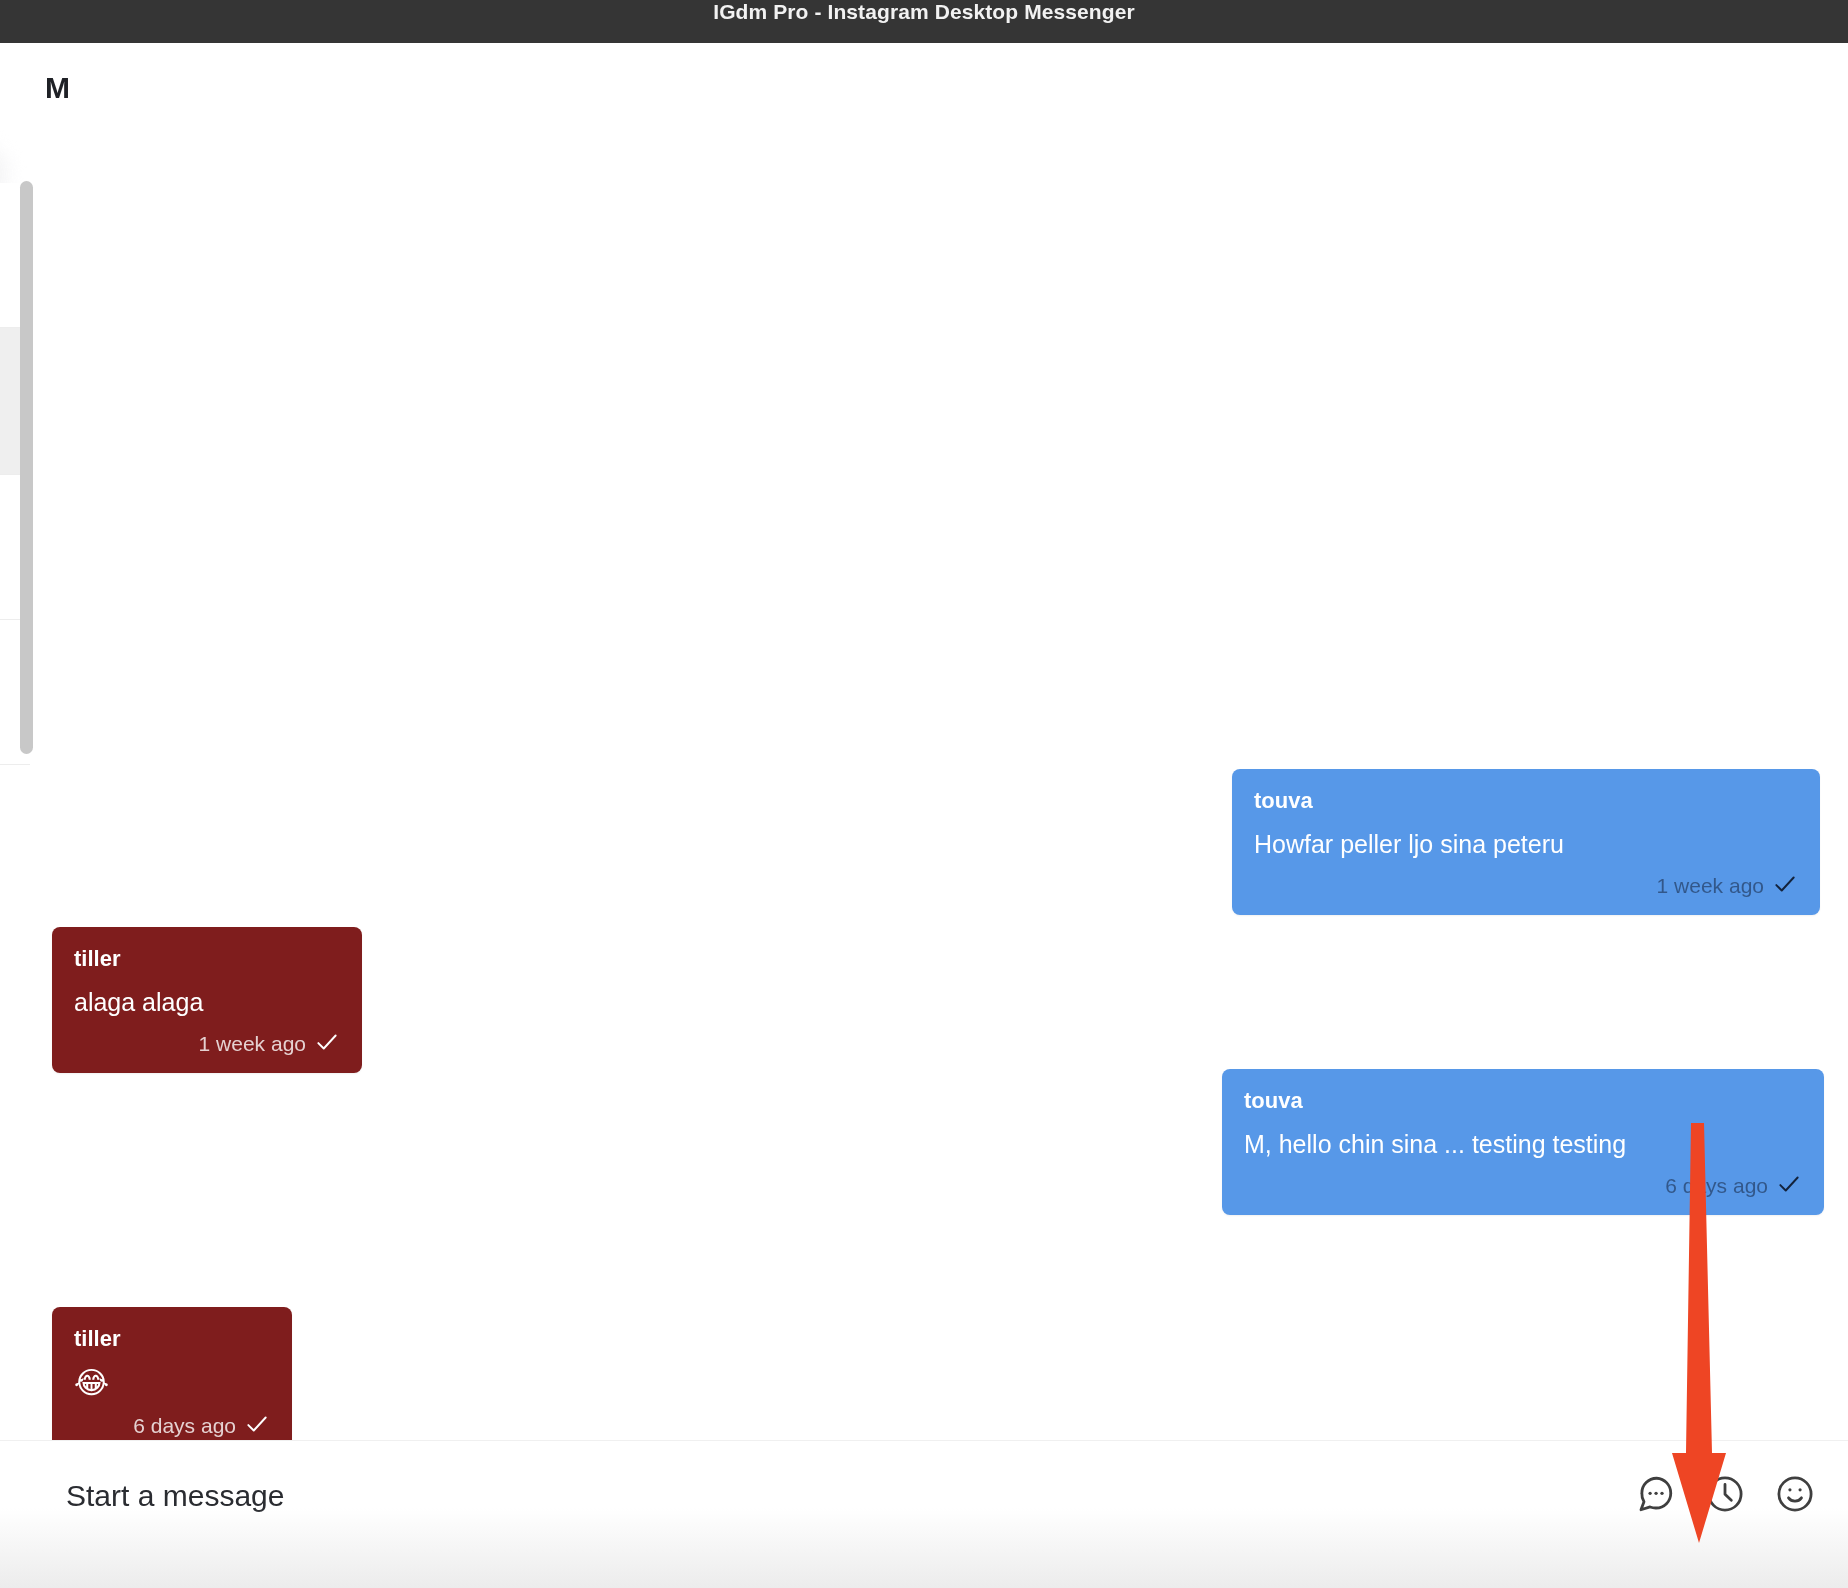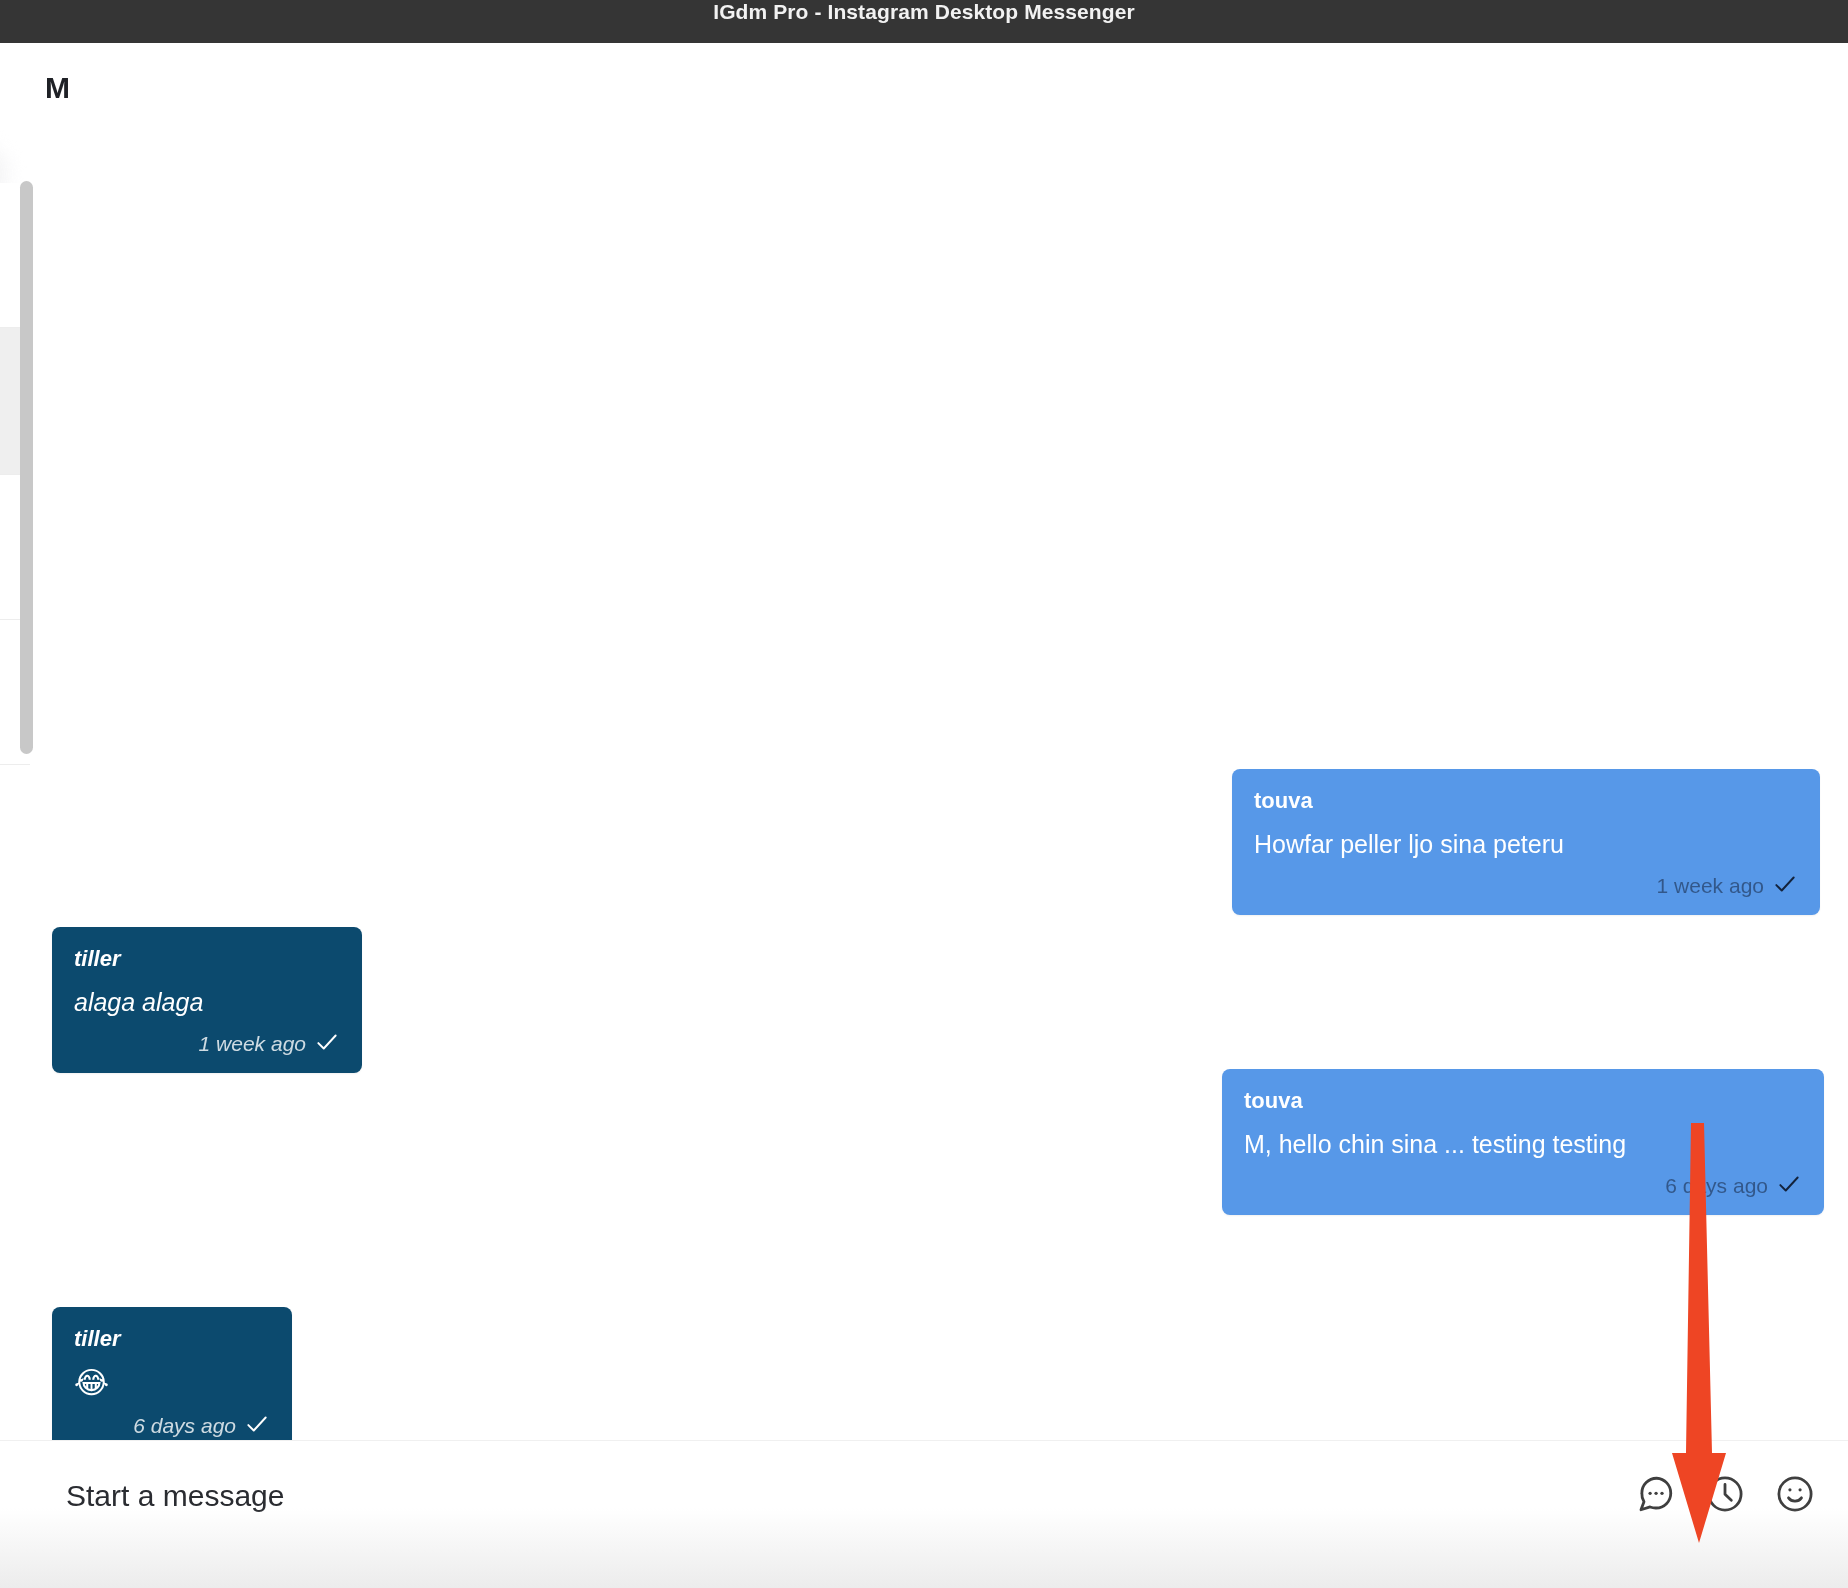--- a/index.html
+++ b/index.html
@@ -121,21 +121,21 @@
     height: 1325px;
   }
 
   .bubble {
     position: absolute;
     border-radius: 8px;
     padding: 18px 22px 14px 22px;
     color: #ffffff;
     box-shadow: 0 1px 2px rgba(0,0,0,0.06);
   }
-  .bubble.incoming { background: #0c4a6e; font-style: italic; }
+  .bubble.incoming { background: #7f1d1d; }
   .bubble.outgoing { background: #5798e8; }
 
   .bubble-author {
     font-size: 22px;
     font-weight: bold;
     line-height: 1.25;
     margin-bottom: 12px;
     color: #ffffff;
   }
   .bubble-text {

